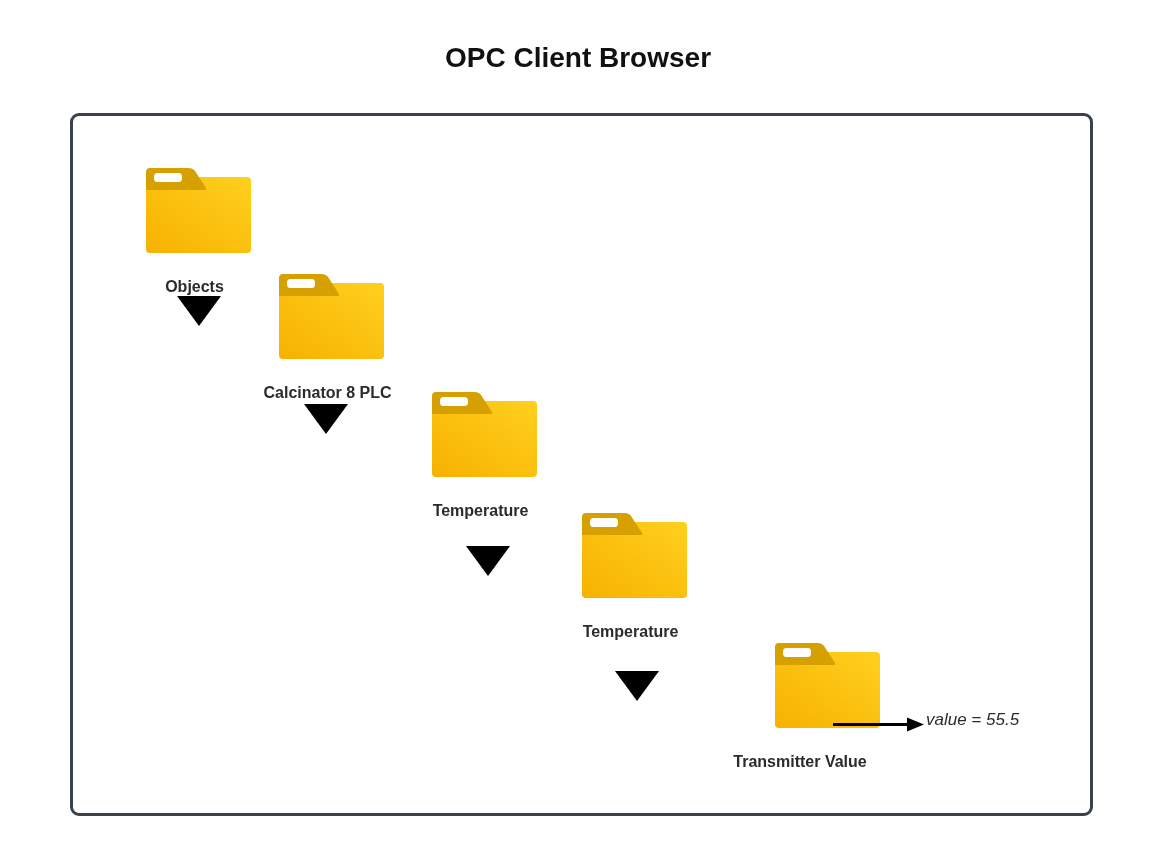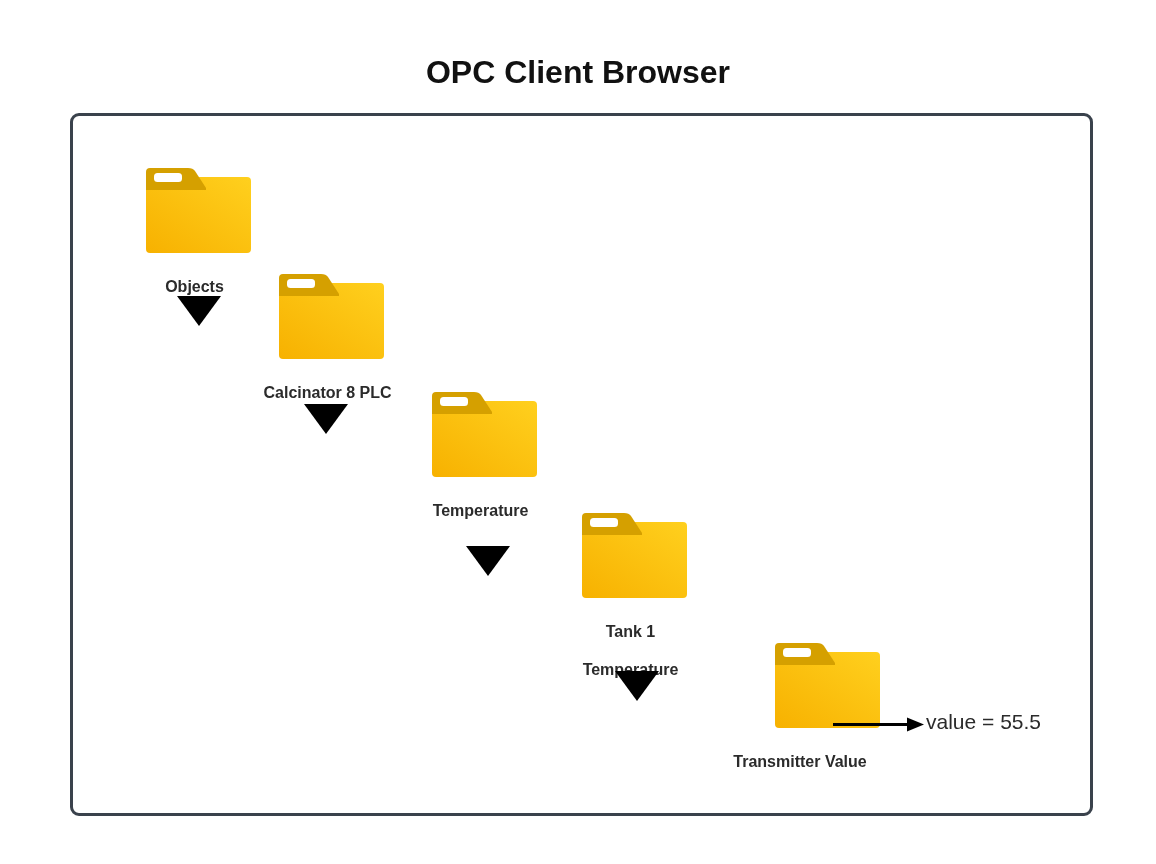--- a/index.html
+++ b/index.html
@@ -14,24 +14,23 @@
     height: 864px;
     background: #ffffff;
     overflow: hidden;
   }
   .diagram-title {
     position: absolute;
     top: 42px;
     left: 0;
     width: 100%;
     text-align: center;
-    font-size: 32px;
+    font-size: 28px;
     font-weight: bold;
     color: #111111;
-    margin-top: 12px;
   }
   .frame {
     position: absolute;
     left: 70px;
     top: 113px;
     width: 1023px;
     height: 703px;
     box-sizing: border-box;
     border: 3px solid #3a424c;
     border-radius: 9px;
@@ -73,23 +72,24 @@
     position: absolute;
     left: 832px;
     top: 712px;
     width: 95px;
     height: 25px;
   }
   .value-text {
     position: absolute;
     left: 926px;
     top: 710px;
-    font-size: 21px;
+    font-size: 17px;
     color: #2b2b2b;
     white-space: nowrap;
+    font-style: italic;
   }
   .hidden-defs {
     position: absolute;
     width: 0;
     height: 0;
     overflow: hidden;
   }
 </style>
 </head>
 <body>
@@ -147,21 +147,20 @@
   </div>
   <div class="tri" style="left:466px; top:546px;"></div>
 
   <div class="node" style="left:582px; top:513px;">
     <svg class="folder-svg" viewBox="0 0 105 85">
       <rect x="0" y="9" width="105" height="76" rx="4" fill="url(#folderGrad)"></rect>
       <path d="M0,22 L0,4 Q0,0 4,0 L42,0 Q47,0 49,3 L60,20 L60,22 Z" fill="#d5a000"></path>
       <rect x="8" y="5" width="28" height="9" rx="3.5" fill="#ffffff"></rect>
     </svg>
     <div class="node-label">
-      <div>Tank 1</div>
       <div>Temperature</div>
     </div>
   </div>
   <div class="tri" style="left:615px; top:671px;"></div>
 
   <div class="node" style="left:728px; top:643px;padding-left:47px;">
     <svg class="folder-svg" viewBox="0 0 105 85">
       <rect x="0" y="9" width="105" height="76" rx="4" fill="url(#folderGrad)"></rect>
       <path d="M0,22 L0,4 Q0,0 4,0 L42,0 Q47,0 49,3 L60,20 L60,22 Z" fill="#d5a000"></path>
       <rect x="8" y="5" width="28" height="9" rx="3.5" fill="#ffffff"></rect>

